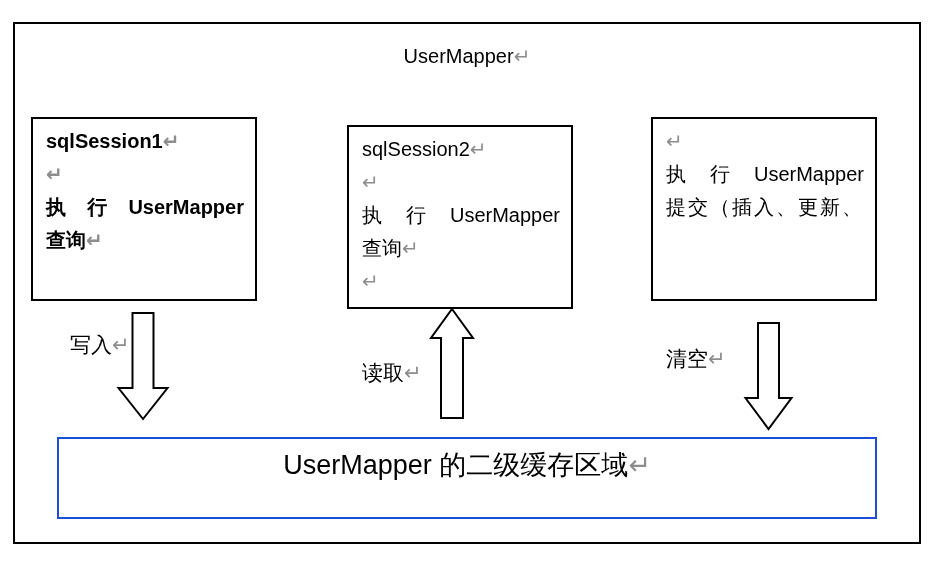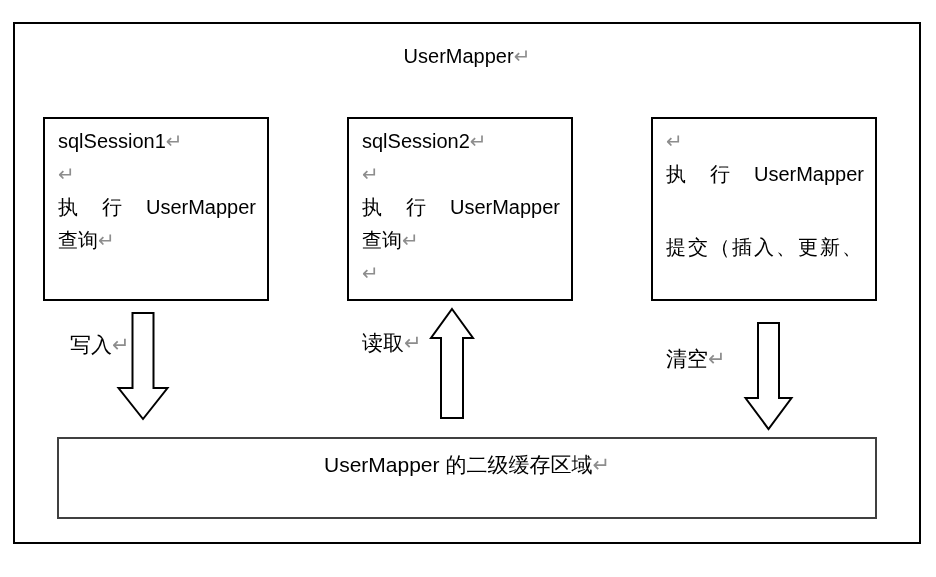--- a/index.html
+++ b/index.html
@@ -25,36 +25,36 @@
     text-decoration-thickness:1px;
     text-underline-offset:3px;
   }
   .session-box {
     position:absolute; top:93px; width:226px; height:184px;
     border:2px solid #000000; box-sizing:border-box; background:#ffffff;
     padding:6px 11px 0 13px; font-size:20px;
   }
   .session-box .line { line-height:33px; min-height:33px; white-space:nowrap; }
   .session-box .line.just { text-align:justify; text-align-last:justify; white-space:normal; }
-  .session-box .line.ls { letter-spacing:2px;margin-top:40px; }
-  .box1 { left:28px; }
-  .box2 { left:332px; }
+  .session-box .line.ls { letter-spacing:2px; }
+  .box1 { left:16px;font-weight:bold; }
+  .box2 { left:332px;margin-top:8px; }
   .box3 { left:636px; }
   .arrow-svg { position:absolute; overflow:visible; }
   .a1 { left:103px; top:288px; }
   .a2 { left:415px; top:284px; }
   .a3 { left:730px; top:298px; }
   .alabel { position:absolute; font-size:21px; line-height:30px; white-space:nowrap; }
   .l1 { left:47px;  top:306px;margin-left:8px; }
-  .l2 { left:347px; top:304px; }
+  .l2 { left:347px; top:334px; }
   .l3 { left:651px; top:320px; }
   .cache-box {
     position:absolute; left:42px; top:413px; width:820px; height:82px;
-    border:2px solid #404040; box-sizing:border-box; background:#ffffff;
-    text-align:center; padding-top:13px; font-size:21px; line-height:26px;
+    border:2px solid #1d4ed8; box-sizing:border-box; background:#ffffff;
+    text-align:center; padding-top:13px; font-size:27px; line-height:26px;
   }
 </style>
 </head>
 <body>
 
 <div class="canvas">
   <div class="outer-box">
 
     <div class="title"><span>UserMapper</span><span class="mark">↵</span></div>
 

